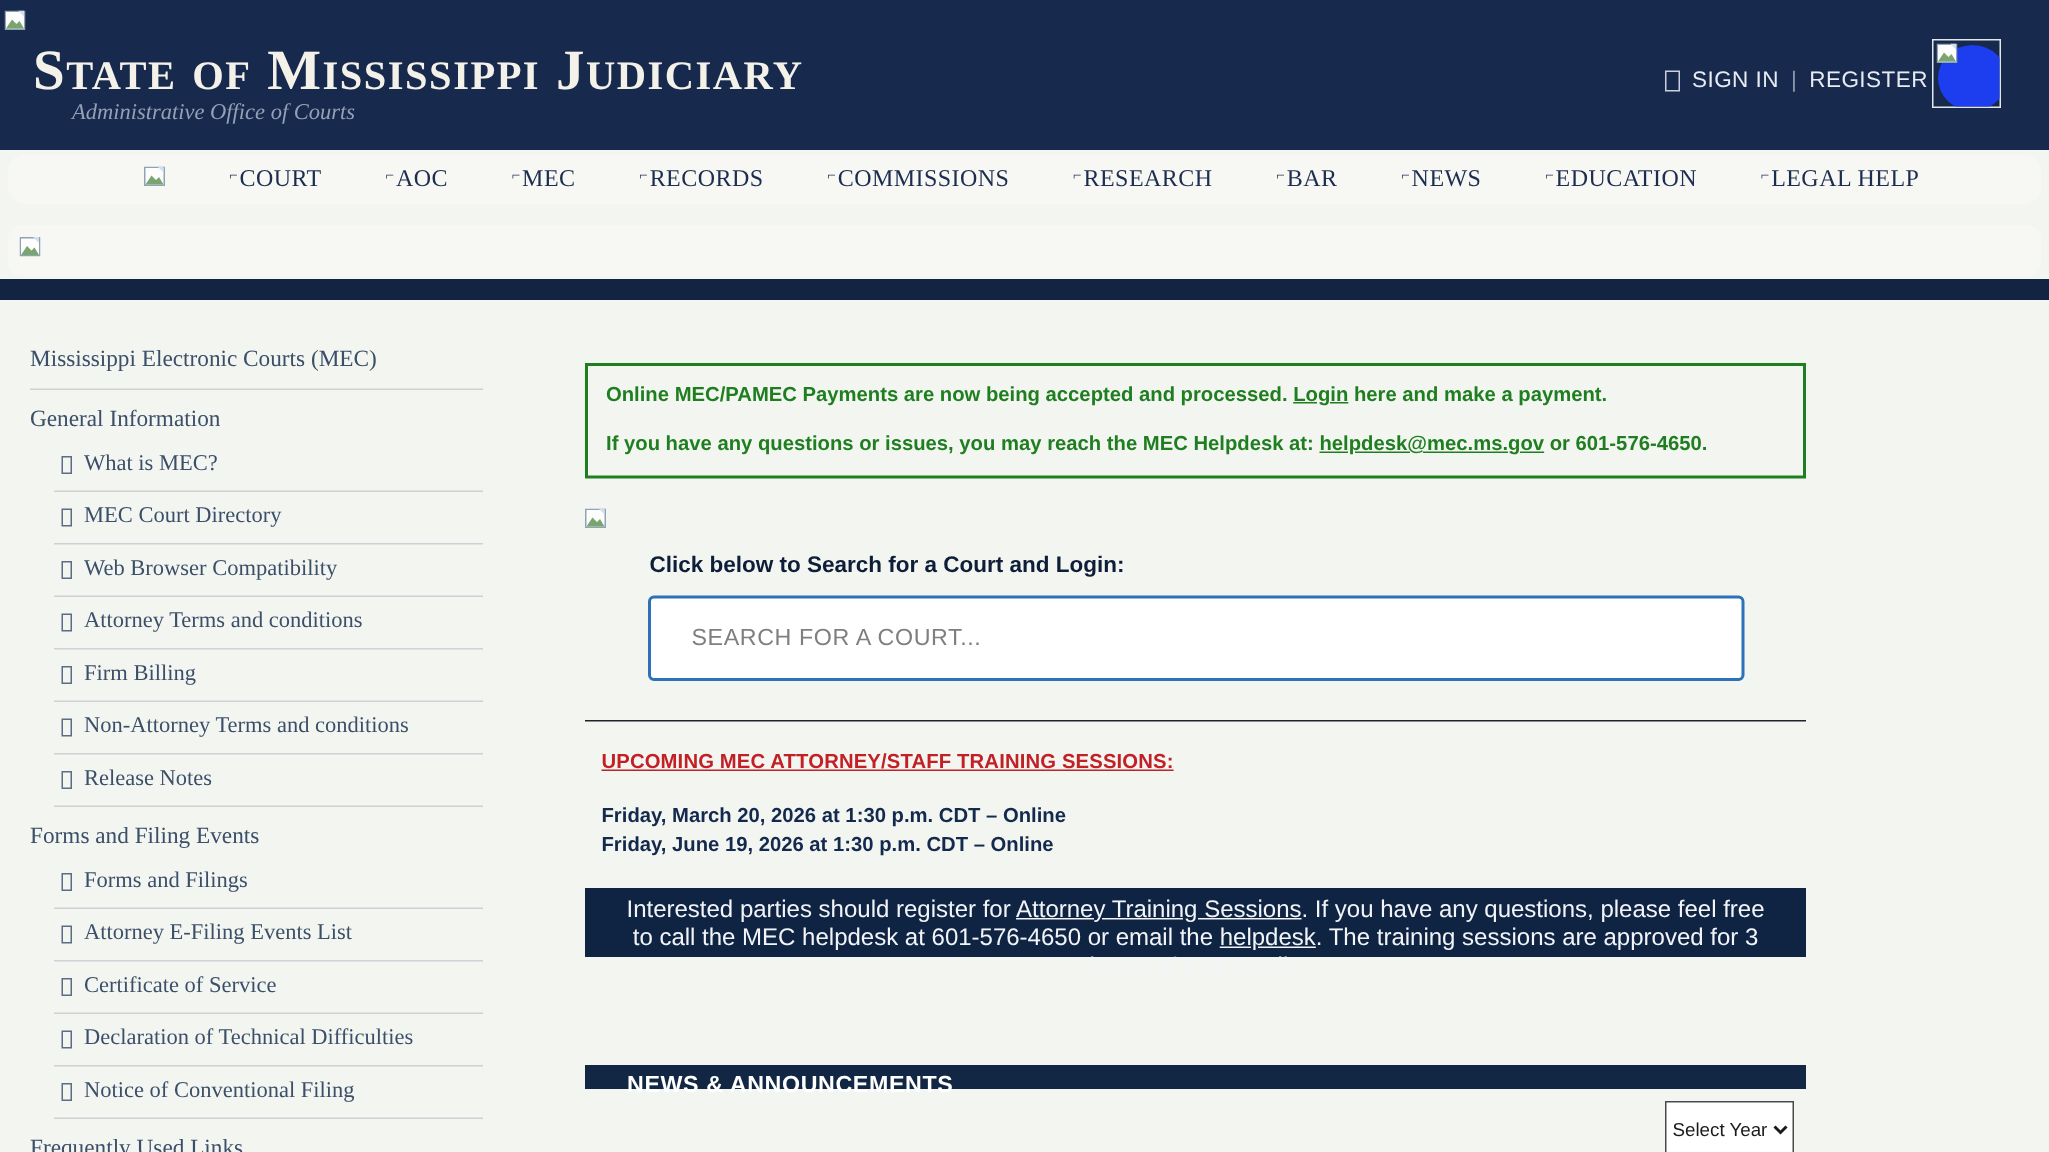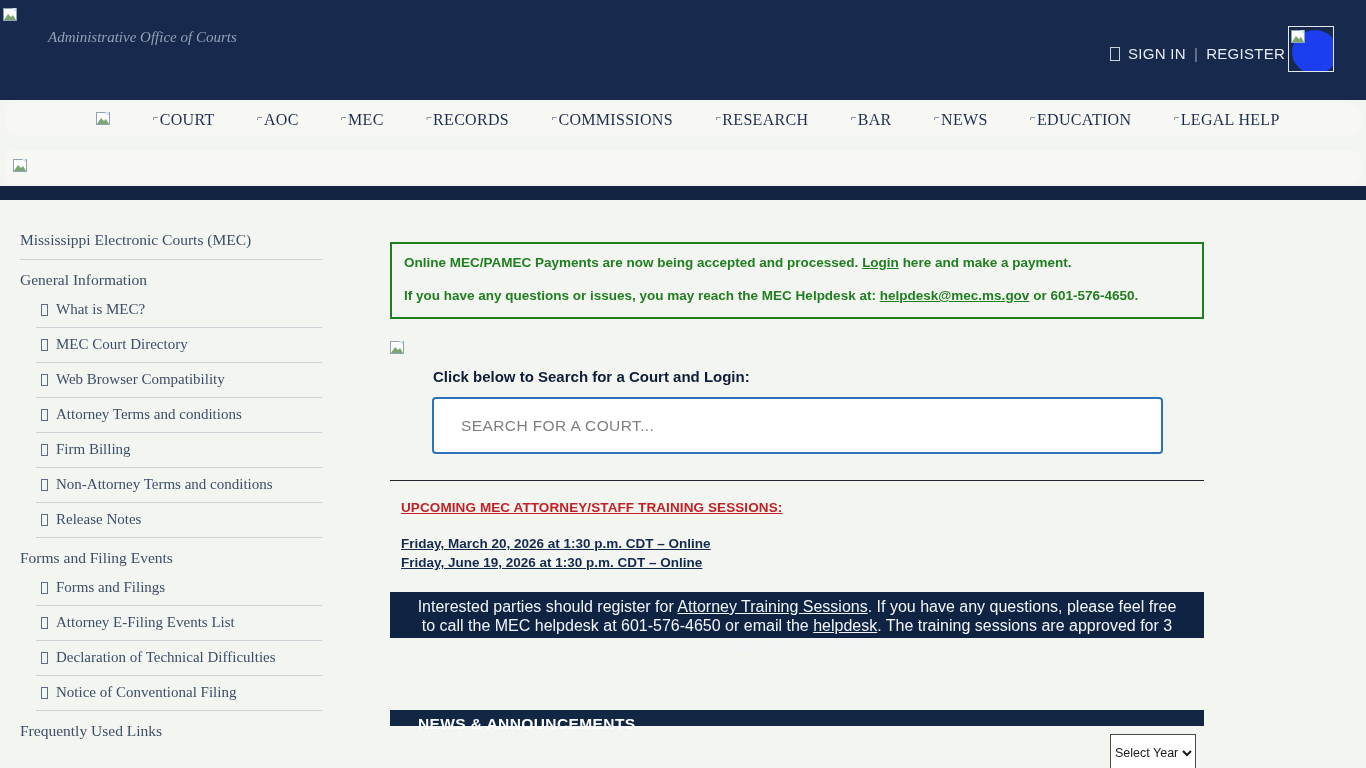--- a/index.html
+++ b/index.html
@@ -152,21 +152,20 @@
     font-size: 13.5px; font-weight: bold;
     text-decoration: underline;
     height: 16px;
     letter-spacing: 0.1px;
   }
   .sessions { margin: 18px 0 0 11px; }
   .session-link {
     display: block;
     color: #13294d;
     font-size: 13.5px; font-weight: bold;
-    text-decoration: underline;
     line-height: 19px;
     cursor: pointer;
   }
 
   .info-box {
     margin-top: 20px;
     background: #0f2443;
     color: #f2f4f8;
     font-size: 16px;
     line-height: 19px;
@@ -202,20 +201,21 @@
 
 <div class="header">
   <span class="header-broken broken-svg">
     <svg width="14" height="13" viewBox="0 0 14 13">
         <rect x="0.5" y="0.5" width="13" height="12" fill="#fdfdfd" stroke="#8fa3b5"></rect>
         <path d="M1 12 L5 6 L8 9 L10 7 L13 12 Z" fill="#7aa56f"></path>
         <path d="M13 0 L9 0 L13 4 Z" fill="#cfe0ef"></path>
       </svg>
   </span>
   <div class="brand">
+    <div class="brand-title">State of Mississippi Judiciary</div>
     <div class="brand-sub">Administrative Office of Courts</div>
   </div>
   <div class="account">
     <span class="missing-box"></span>
     <a>SIGN IN</a>
     <span class="divider">|</span>
     <a>REGISTER</a>
   </div>
   <div class="social-box">
     <span class="social-circle"></span>
@@ -297,20 +297,24 @@
   <div class="sb-item">
       <span class="box-glyph"></span>
       <span>Forms and Filings</span>
     </div>
   <div class="sb-item">
       <span class="box-glyph"></span>
       <span>Attorney E-Filing Events List</span>
     </div>
   <div class="sb-item">
       <span class="box-glyph"></span>
+      <span>Certificate of Service</span>
+    </div>
+  <div class="sb-item">
+      <span class="box-glyph"></span>
       <span>Declaration of Technical Difficulties</span>
     </div>
   <div class="sb-item">
       <span class="box-glyph"></span>
       <span>Notice of Conventional Filing</span>
     </div>
 
   <div class="sb-section">Frequently Used Links</div>
 
 </div>

